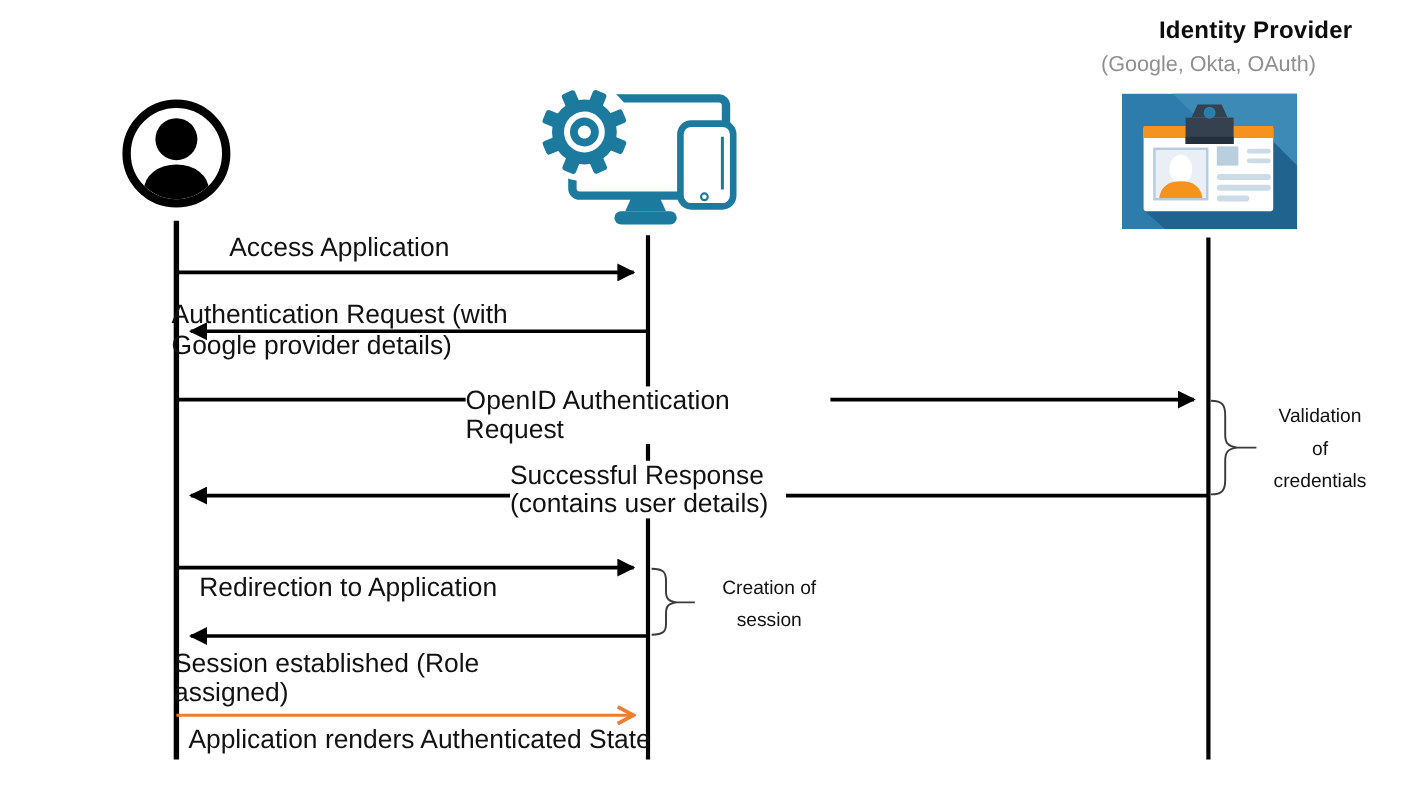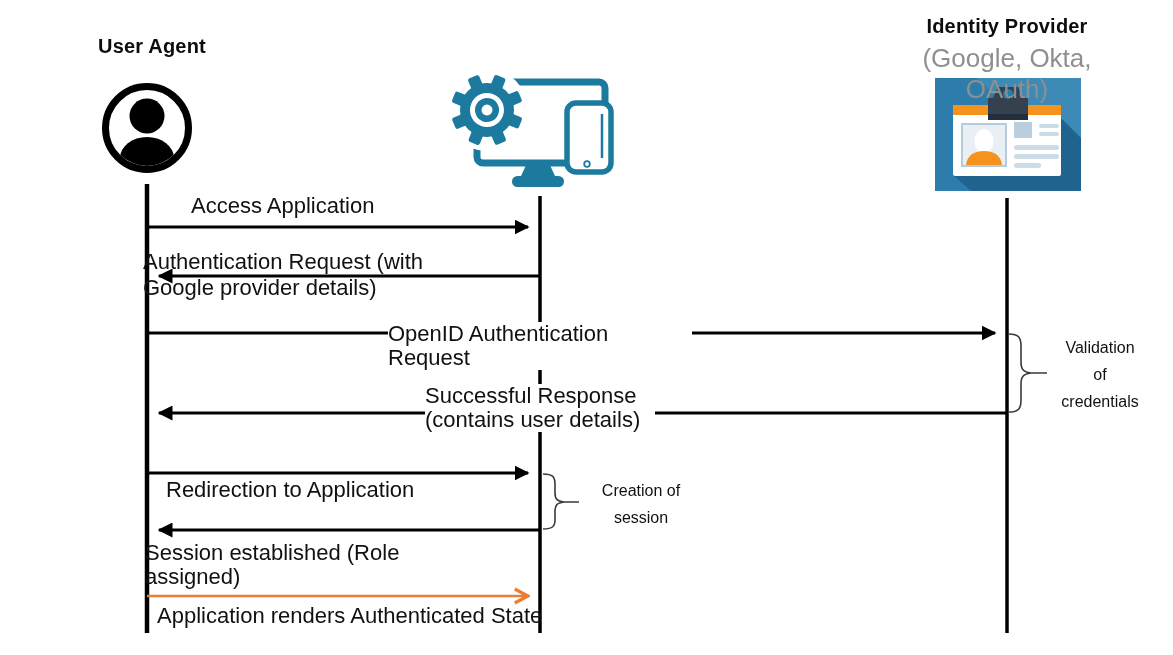--- a/index.html
+++ b/index.html
@@ -11,21 +11,21 @@
     overflow:hidden;
   }
   .abs{position:absolute;}
   .actor-title{
     position:absolute;
     font-size:20px;font-weight:700;color:#0d0d0d;
     text-align:center;letter-spacing:.2px;
   }
   .actor-subtitle{
     position:absolute;
-    font-size:26px;font-weight:400;color:#8f8f8f;
+    font-size:18px;font-weight:400;color:#8f8f8f;
     text-align:center;
   }
   .lbl{
     position:absolute;
     font-size:22px;color:#111;
     text-align:left;
     white-space:pre-line;
     line-height:24px;
   }
   .lbl.on-line{background:#ffffff;}
@@ -139,22 +139,21 @@
     </g>
     <g fill="#ccdce7">
       <rect x="104" y="46" width="20" height="4" rx="2"></rect>
       <rect x="104" y="54" width="20" height="4" rx="2"></rect>
       <rect x="79" y="67" width="45" height="5" rx="2.5"></rect>
       <rect x="79" y="76" width="45" height="5" rx="2.5"></rect>
       <rect x="79" y="85" width="27" height="5" rx="2.5"></rect>
     </g>
   </svg>
 
-  <div class="actor-title" style="left:62px;top:35px;width:180px;">User Agent</div>
-  <div class="actor-title" style="left:887px;top:15px;width:240px;">Identity Provider</div>
+  <div class="actor-title" style="left:887px;top:15px;width:240px;text-align:right;">Identity Provider</div>
   <div class="actor-subtitle" style="left:887px;top:43px;width:240px;">(Google, Okta, OAuth)</div>
 
   <div class="lbl" style="left:191px;top:194px;width:300px;">Access Application</div>
 
   <div class="lbl" style="left:143px;top:249px;width:310px;line-height:26px;">Authentication Request (with
 Google provider details)</div>
 
   <div class="lbl on-line" style="left:388px;top:322px;width:304px;">OpenID Authentication Request</div>
 
   <div class="lbl on-line" style="left:425px;top:384px;width:230px;">Successful Response

